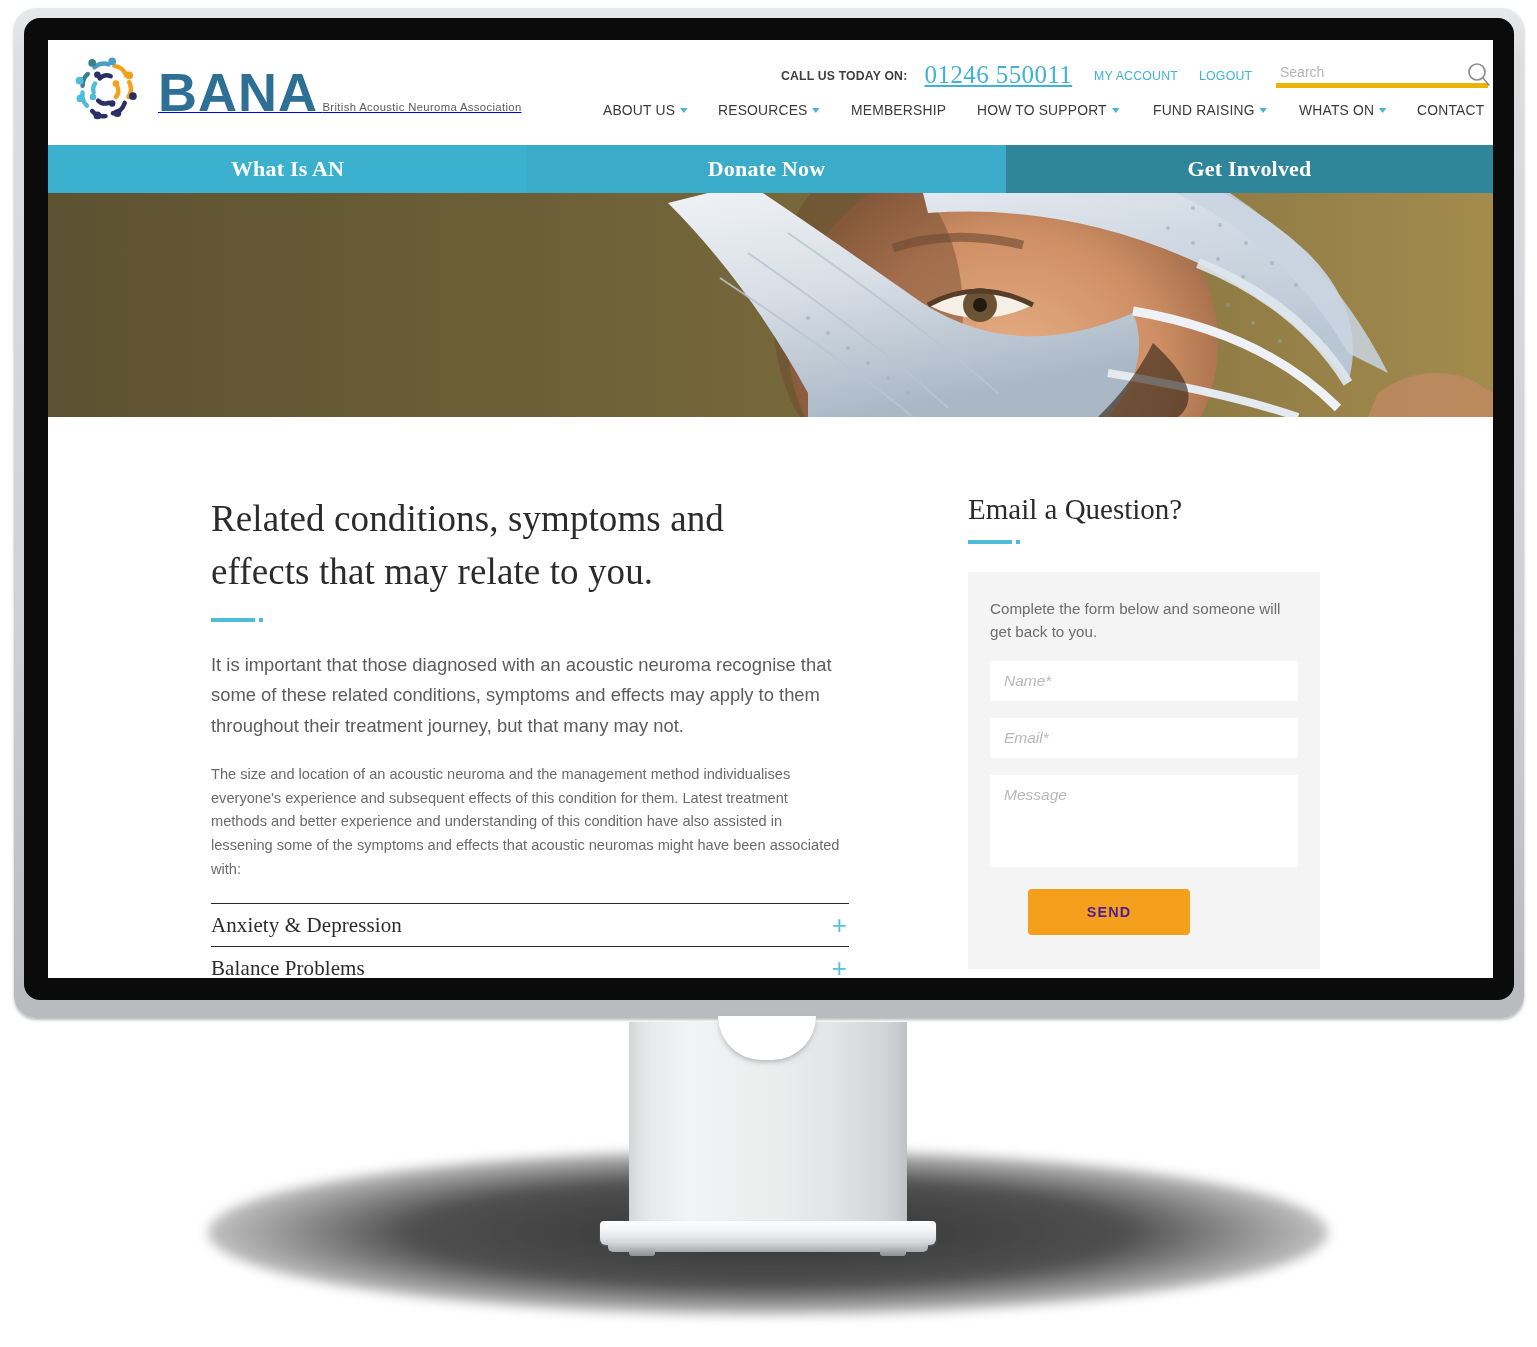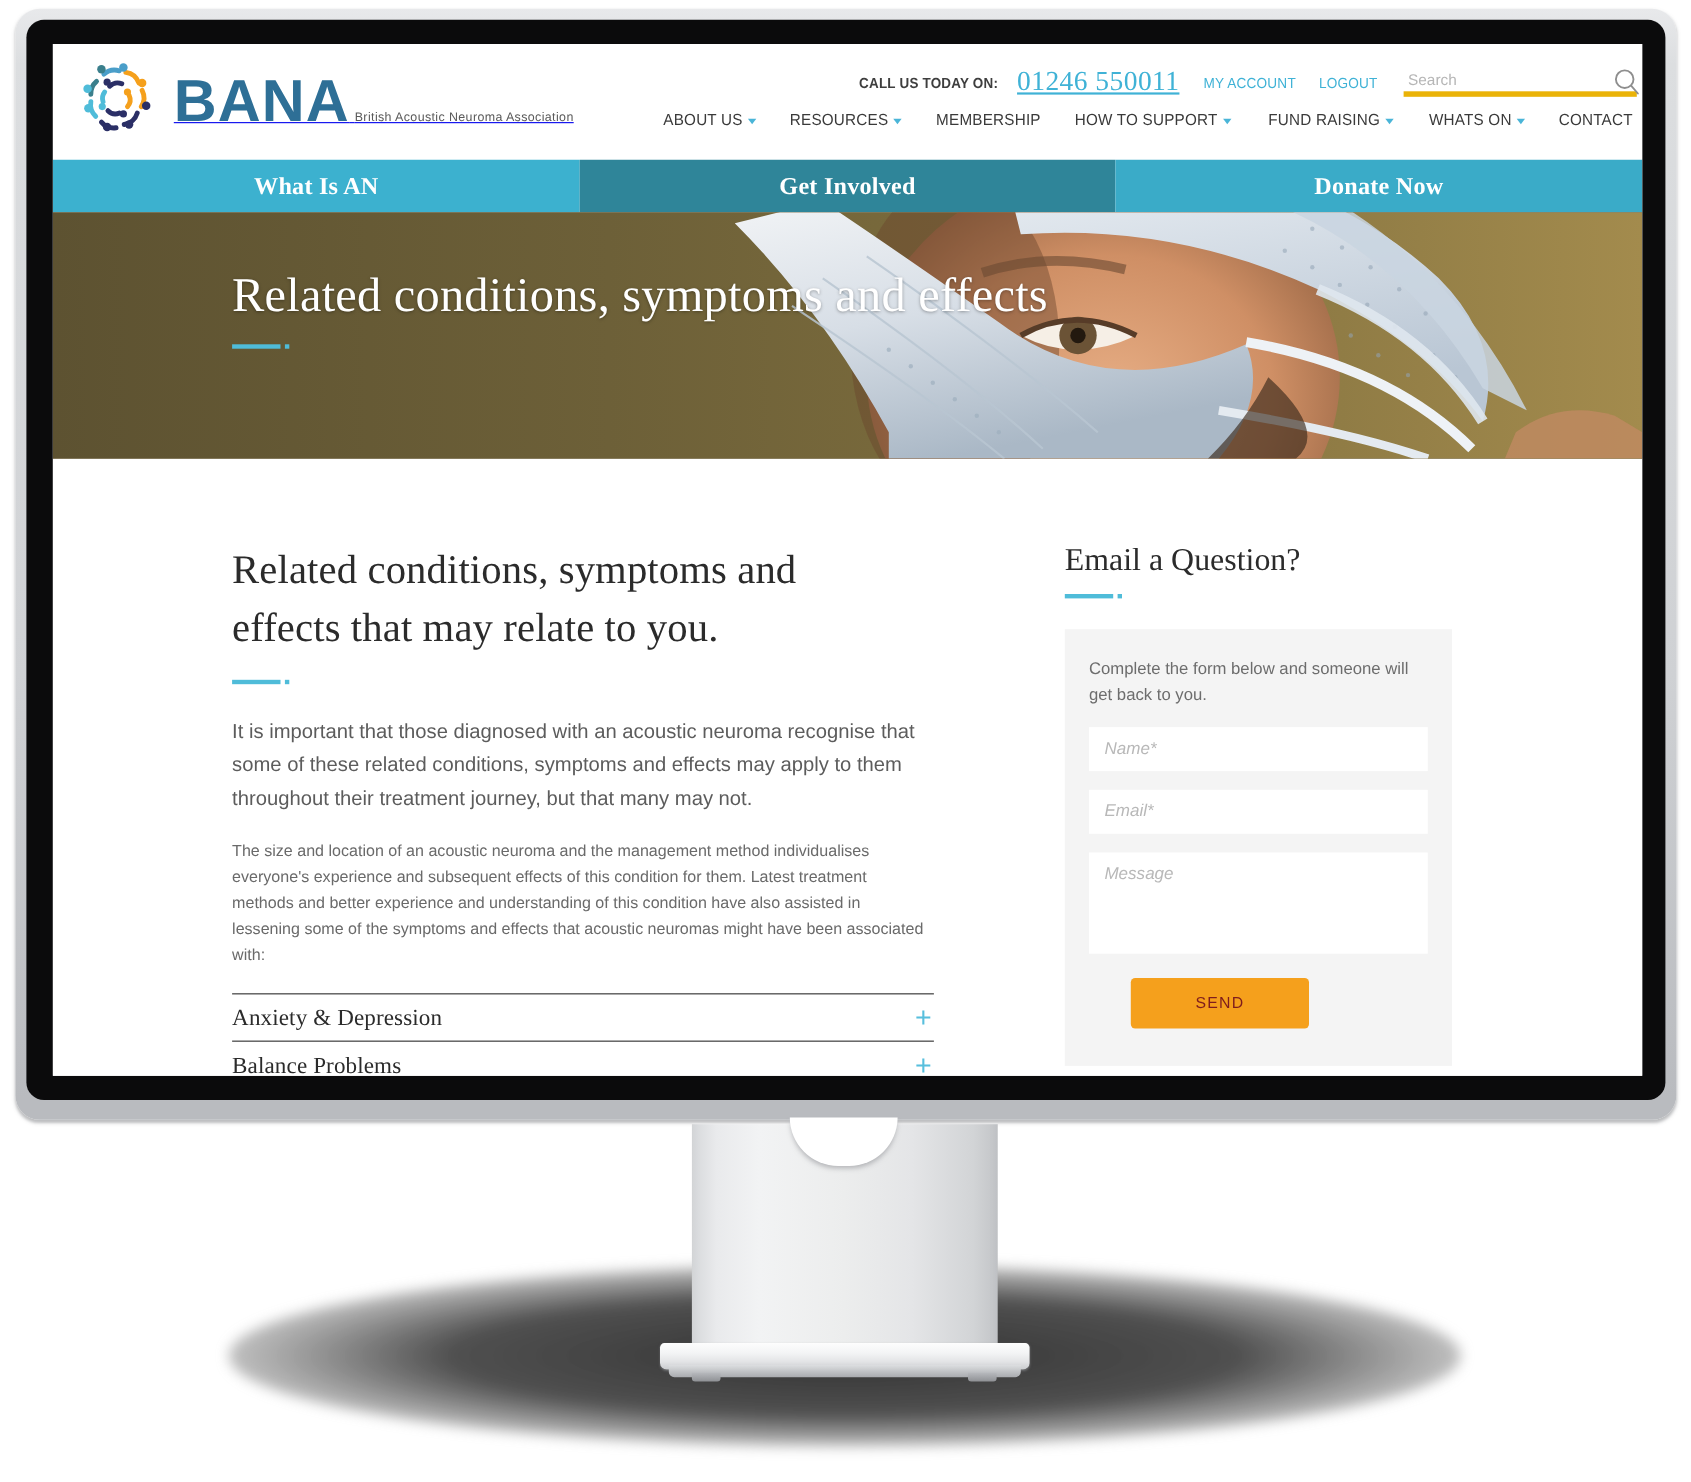--- a/index.html
+++ b/index.html
@@ -356,25 +356,25 @@
   }
   .field::placeholder { color: #b8b8b8; font-weight: 300; }
   textarea.field {
     height: 92px;
     resize: none;
     margin-bottom: 22px;
   }
   .send-btn {
     display: block;
     background: #f5a01c;
-    color: #7f1d1d;
+    color: #4c1d95;
     border: none;
     border-radius: 4px;
     font-family: "Liberation Sans", sans-serif;
-    font-weight: normal;
+    font-weight: bold;
     font-size: 14.4px;
     letter-spacing: 1.1px;
     padding: 15px 0;
     width: 162px;
     margin-left: 38px;
     cursor: pointer;
   }
 </style>
 </head>
 <body>
@@ -472,22 +472,22 @@
           <i class="nav-caret"></i>
         </a>
         <a class="nav-item" href="#">
           <span>CONTACT</span>
         </a>
       </nav>
     </header>
 
     <div class="tab-strip">
       <a class="tab tab-1" href="#">What Is AN</a>
+      <a class="tab tab-2" href="#">Donate Now</a>
       <a class="tab tab-3" href="#">Get Involved</a>
-      <a class="tab tab-2" href="#">Donate Now</a>
     </div>
 
     <section class="hero">
       <svg class="hero-photo" viewBox="0 0 1445 224" preserveAspectRatio="none">
         <defs>
           <linearGradient id="bg" x1="0" y1="0" x2="1" y2="0">
             <stop offset="0" stop-color="#5d5231"></stop>
             <stop offset="0.35" stop-color="#6d6038"></stop>
             <stop offset="0.62" stop-color="#7d6d3d"></stop>
             <stop offset="1" stop-color="#a38b4d"></stop>
@@ -559,27 +559,20 @@
 
         <path d="M1085 118 Q1215 140 1290 215" stroke="#eef2f6" stroke-width="9" fill="none"></path>
         <path d="M1060 180 Q1180 200 1250 224" stroke="#e4eaf0" stroke-width="8" fill="none"></path>
 
         <path d="M1150 70 Q1250 110 1300 190" stroke="#dfe7ee" stroke-width="10" fill="none" opacity="0.9"></path>
 
         <path d="M1105 150 Q1160 200 1130 224 L1050 224 Q1085 190 1105 150Z" fill="#3b2a1c" opacity="0.65"></path>
 
         <path d="M1330 200 Q1370 170 1420 185 L1445 200 L1445 224 L1320 224 Z" fill="#c18a62" opacity="0.8"></path>
       </svg>
-      <div class="hero-title-wrap">
-        <h1 class="hero-title">Related conditions, symptoms and effects</h1>
-        <div class="accent-dash">
-          <span class="bar"></span>
-          <span class="dot"></span>
-        </div>
-      </div>
     </section>
 
     <div class="content">
 
       <div class="col-left">
         <h2 class="sec-title">Related conditions, symptoms and effects that may relate to you.</h2>
         <div class="accent-dash">
           <span class="bar"></span>
           <span class="dot"></span>
         </div>

